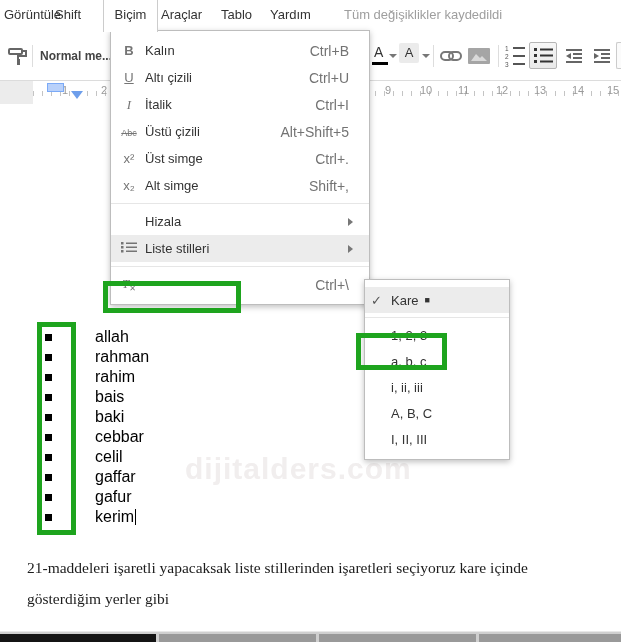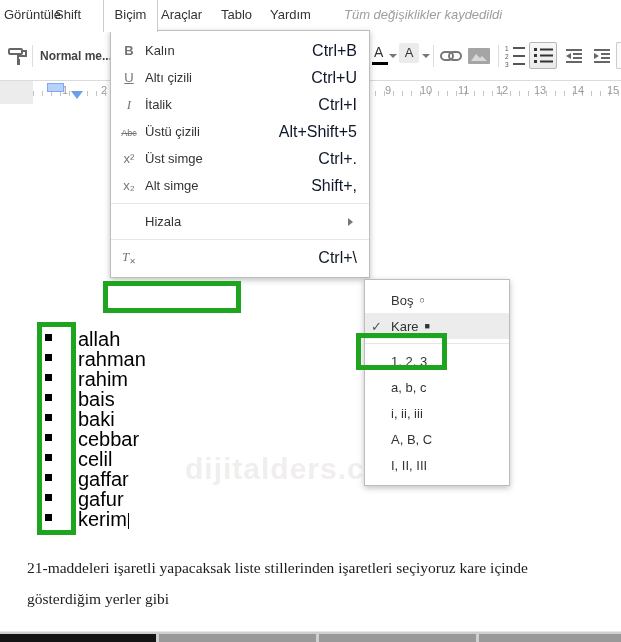--- a/index.html
+++ b/index.html
@@ -2,21 +2,21 @@
 <html><head>
 <meta charset="utf-8">
 <style>
   html,body{margin:0;padding:0;background:#fff;}
   #app{position:relative;width:621px;height:642px;background:#fff;overflow:hidden;
        font-family:"Liberation Sans","DejaVu Sans",sans-serif;}
 
   
   .menubar{position:absolute;top:0;left:0;right:0;height:31px;background:#fff;}
   .mb-item{position:absolute;top:0;height:30px;line-height:30px;font-size:13px;color:#333;cursor:pointer;}
-  .mb-status{position:absolute;top:0;height:30px;line-height:30px;font-size:13px;color:#9e9e9e;font-style:italic;}
+  .mb-status{position:absolute;top:0;height:30px;line-height:30px;font-size:13px;color:#9e9e9e;}
   .tab-bicim{position:absolute;left:103px;top:0;width:55px;height:32px;background:#fff;
              border-left:1px solid #ccc;border-right:1px solid #ccc;z-index:26;
              text-align:center;line-height:30px;font-size:13px;color:#333;box-sizing:border-box;cursor:pointer;}
 
   
   .toolbar{position:absolute;top:32px;left:0;right:0;height:48px;background:#fff;border-bottom:1px solid #dcdcdc;}
   .toolbar *{box-sizing:border-box;}
   .tsep{position:absolute;top:13px;width:1px;height:22px;background:#ddd;}
   .tbtn{position:absolute;cursor:pointer;}
   .style-name{position:absolute;left:40px;top:0;height:48px;line-height:48px;font-size:12px;font-weight:bold;color:#444;cursor:pointer;}
@@ -38,33 +38,33 @@
                background:repeating-linear-gradient(90deg,#c4c4c4 0 1px,transparent 1px 9px);}
   .rnum{position:absolute;top:3px;font-size:11px;color:#9a9a9a;}
   .r-rect{position:absolute;left:47px;top:2px;width:15px;height:7px;background:#b9d1fa;border:1px solid #7baaf7;cursor:pointer;}
   .r-tri{position:absolute;left:71px;top:10px;width:0;height:0;border-left:6px solid transparent;
          border-right:6px solid transparent;border-top:8px solid #6d9eeb;cursor:pointer;}
 
   
   .doc{position:absolute;top:104px;left:0;right:0;bottom:10px;background:#fff;}
   .watermark{position:absolute;left:185px;top:348px;font-size:30px;font-weight:bold;color:#f1eeee;letter-spacing:1px;z-index:1;}
   .dbullet{position:absolute;left:45px;width:7px;height:7px;background:#000;}
-  .ditem{position:absolute;left:78px;height:20px;font-size:20px;color:#000;white-space:nowrap;cursor:text;}
+  .ditem{position:absolute;left:95px;height:20px;font-size:16px;color:#000;white-space:nowrap;cursor:text;}
   .cursor{display:inline-block;width:1px;height:16px;background:#000;vertical-align:-3px;margin-left:1px;}
   .caption{position:absolute;left:27px;top:448px;width:545px;font-family:"Liberation Serif","DejaVu Serif",serif;
            font-size:15.5px;line-height:31px;color:#1c1c1c;cursor:text;}
 
   
   .menu{position:absolute;left:110px;top:30px;width:260px;background:#fff;border:1px solid #bdbdbd;
         box-shadow:0 2px 6px rgba(0,0,0,.25);z-index:25;padding:6px 0;box-sizing:border-box;}
   .mrow{position:relative;height:27px;display:flex;align-items:center;font-size:13px;color:#333;cursor:pointer;}
   .mrow.hl{background:#ececec;}
   .mico{position:absolute;left:8px;width:20px;text-align:center;color:#757575;font-size:13px;}
   .mlabel{margin-left:34px;}
-  .mshort{position:absolute;right:12px;color:#0f172a;font-size:16px;}
+  .mshort{position:absolute;right:20px;color:#737373;font-size:14px;}
   .marrow{position:absolute;right:16px;width:0;height:0;border-left:5px solid #777;
           border-top:4px solid transparent;border-bottom:4px solid transparent;}
   .msep{height:1px;background:#e6e6e6;margin:4px 0;}
   .ic-bold::before{content:"B";font-weight:bold;}
   .ic-italic::before{content:"I";font-style:italic;font-family:"Liberation Serif",serif;}
   .ic-underline::before{content:"U";text-decoration:underline;}
   .ic-strike::before{content:"Abc";text-decoration:line-through;font-size:9px;}
   .ic-sup::before{content:"x\00B2";}
   .ic-sub::before{content:"x\2082";}
   .ic-clear::before{content:"T";font-style:italic;font-family:"Liberation Serif",serif;}
@@ -241,32 +241,42 @@
     <div class="mrow">
       <span class="mico ic-sub"></span>
       <span class="mlabel">Alt simge</span>
       <span class="mshort">Shift+,</span>
     </div>
     <div class="msep"></div>
     <div class="mrow">
       <span class="mlabel">Hizala</span>
       <span class="marrow"></span>
     </div>
+    <div class="mrow hl">
+      <span class="mico">
+        <svg width="16" height="12" viewBox="0 0 16 12">
+          <rect x="0" y="1" width="2.5" height="2.5" fill="#757575"></rect>
+            <rect x="5" y="1.5" width="11" height="1.5" fill="#757575"></rect>
+          <rect x="0" y="5" width="2.5" height="2.5" fill="#757575"></rect>
+            <rect x="5" y="5.5" width="11" height="1.5" fill="#757575"></rect>
+          <rect x="0" y="9" width="2.5" height="2.5" fill="#757575"></rect>
+            <rect x="5" y="9.5" width="11" height="1.5" fill="#757575"></rect>
+        </svg>
+      </span>
+      <span class="mlabel">Liste stilleri</span>
+      <span class="marrow"></span>
+    </div>
     <div class="msep"></div>
     <div class="mrow">
       <span class="mico ic-clear"></span>
       <span class="mshort">Ctrl+\</span>
     </div>
   </div>
 
   <div class="submenu">
-    <div class="srow">
-      <span>Boş</span>
-      <span class="ssym">○</span>
-    </div>
     <div class="srow hl">
       <span class="scheck">✓</span>
       <span>Kare</span>
       <span class="ssym">■</span>
     </div>
     <div class="msep"></div>
     <div class="srow">
       <span>1, 2, 3</span>
     </div>
     <div class="srow">

